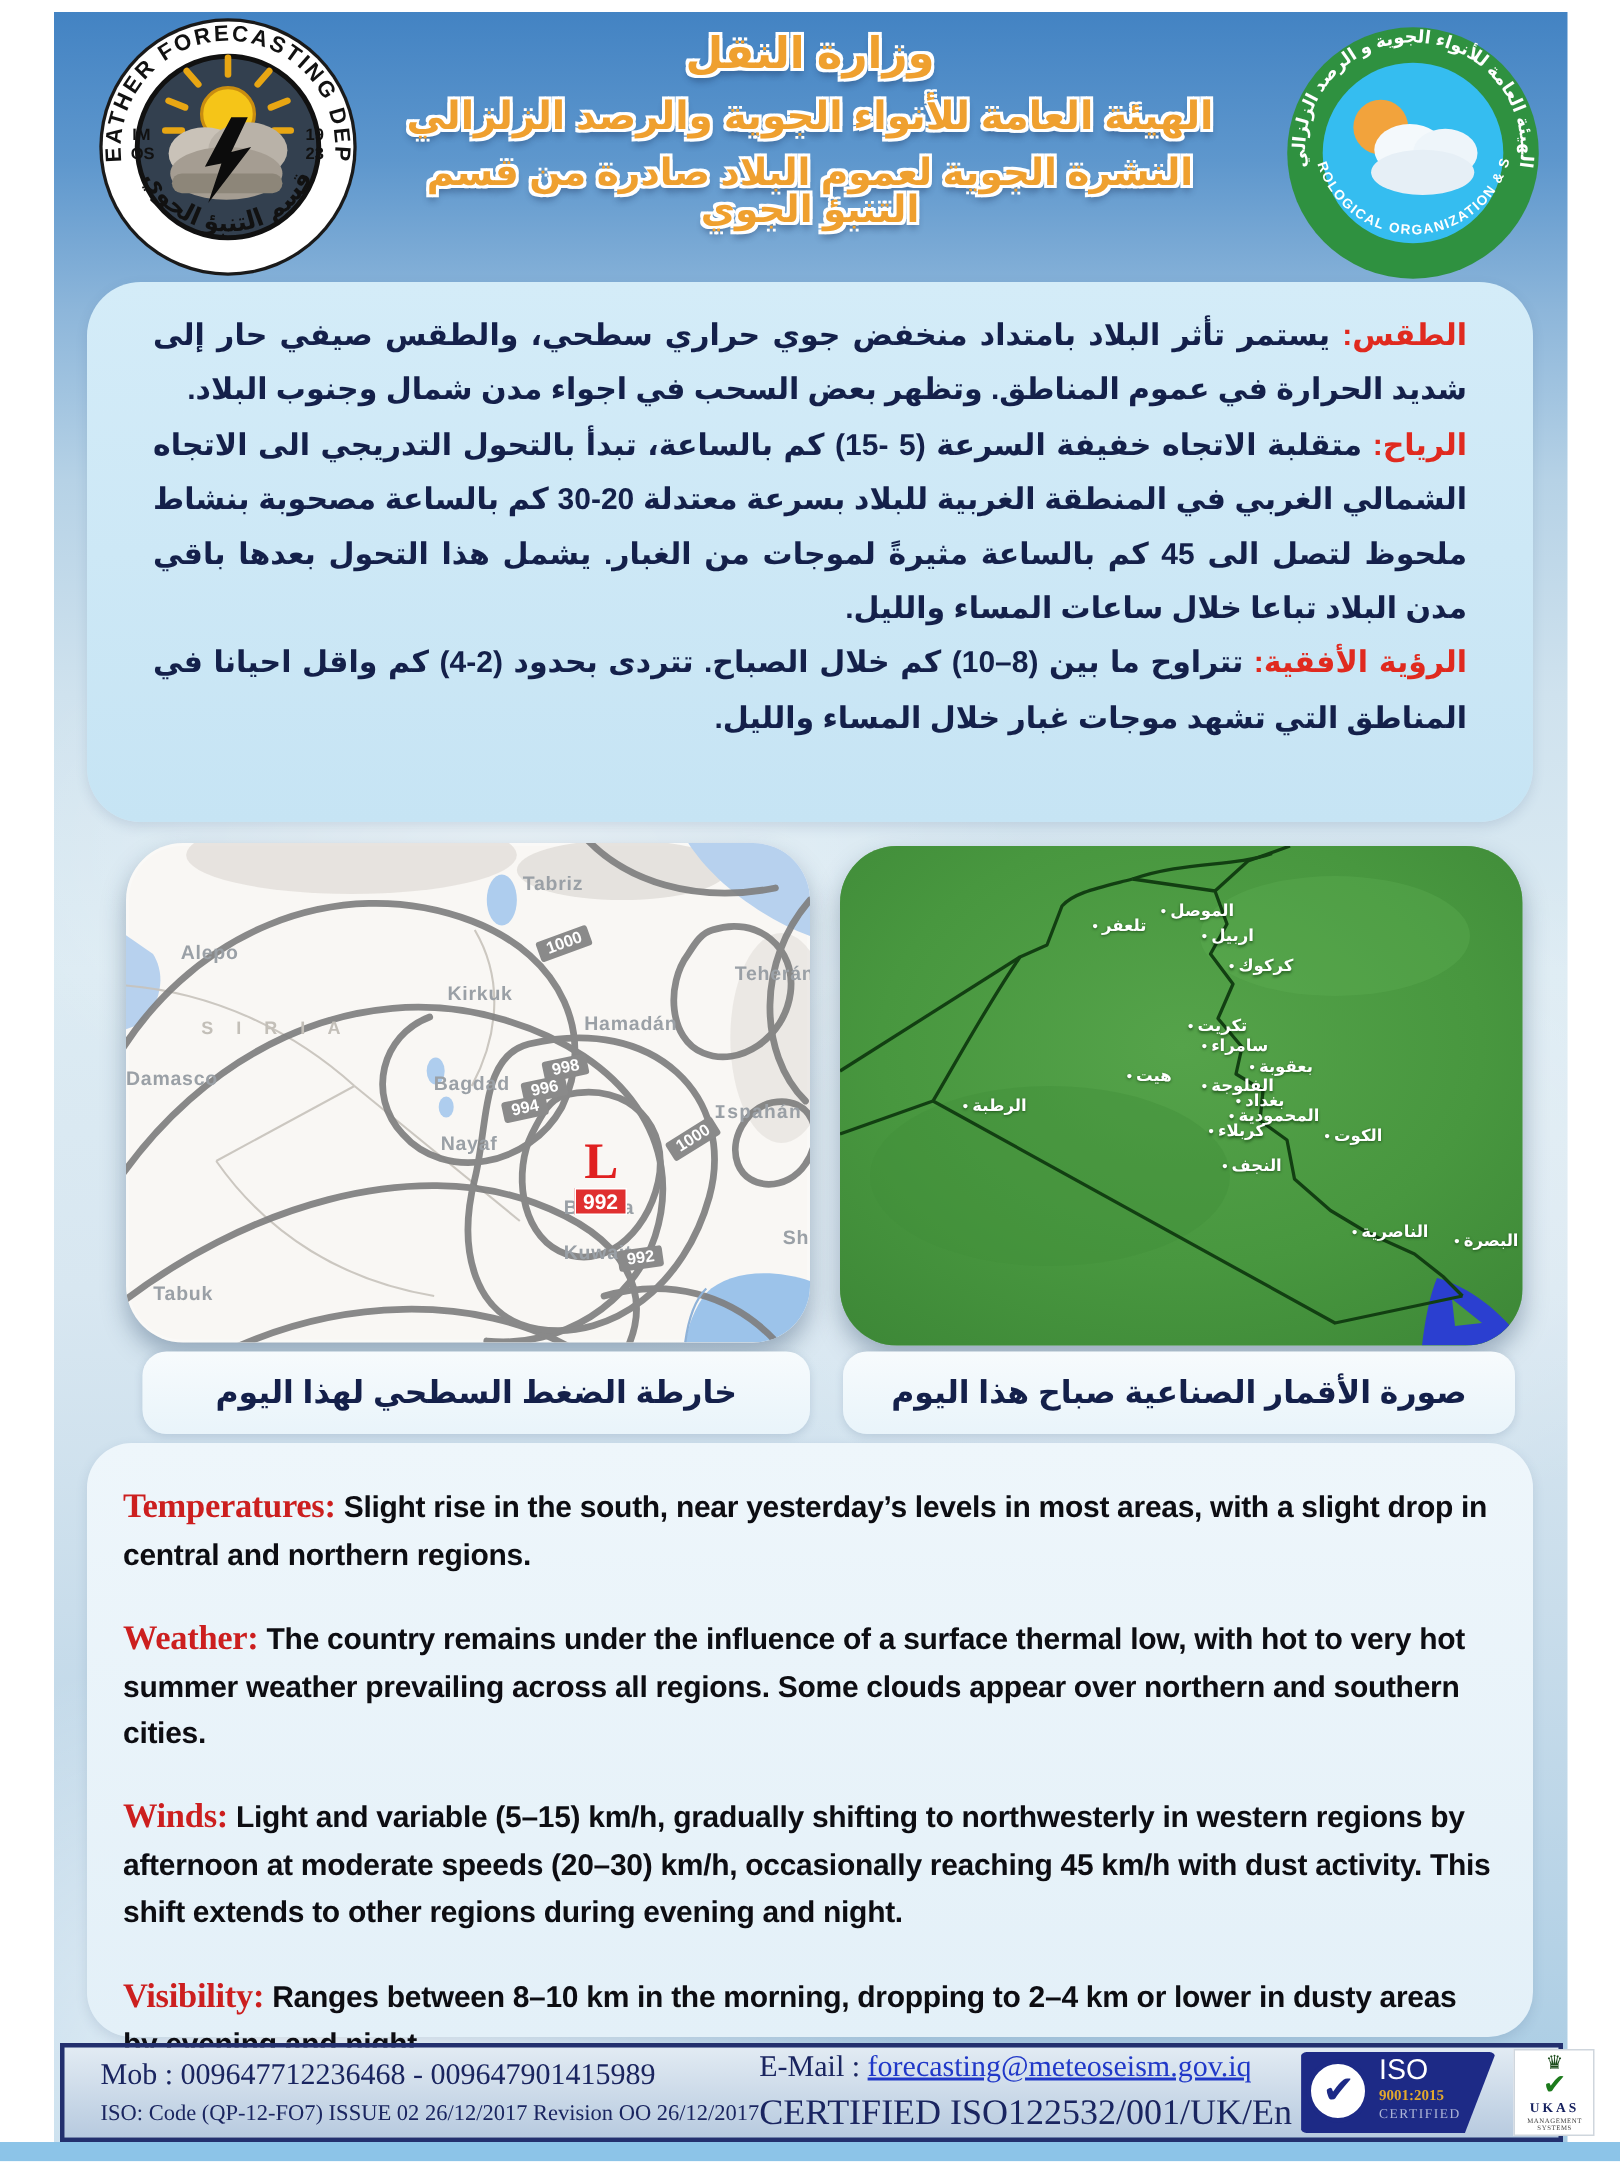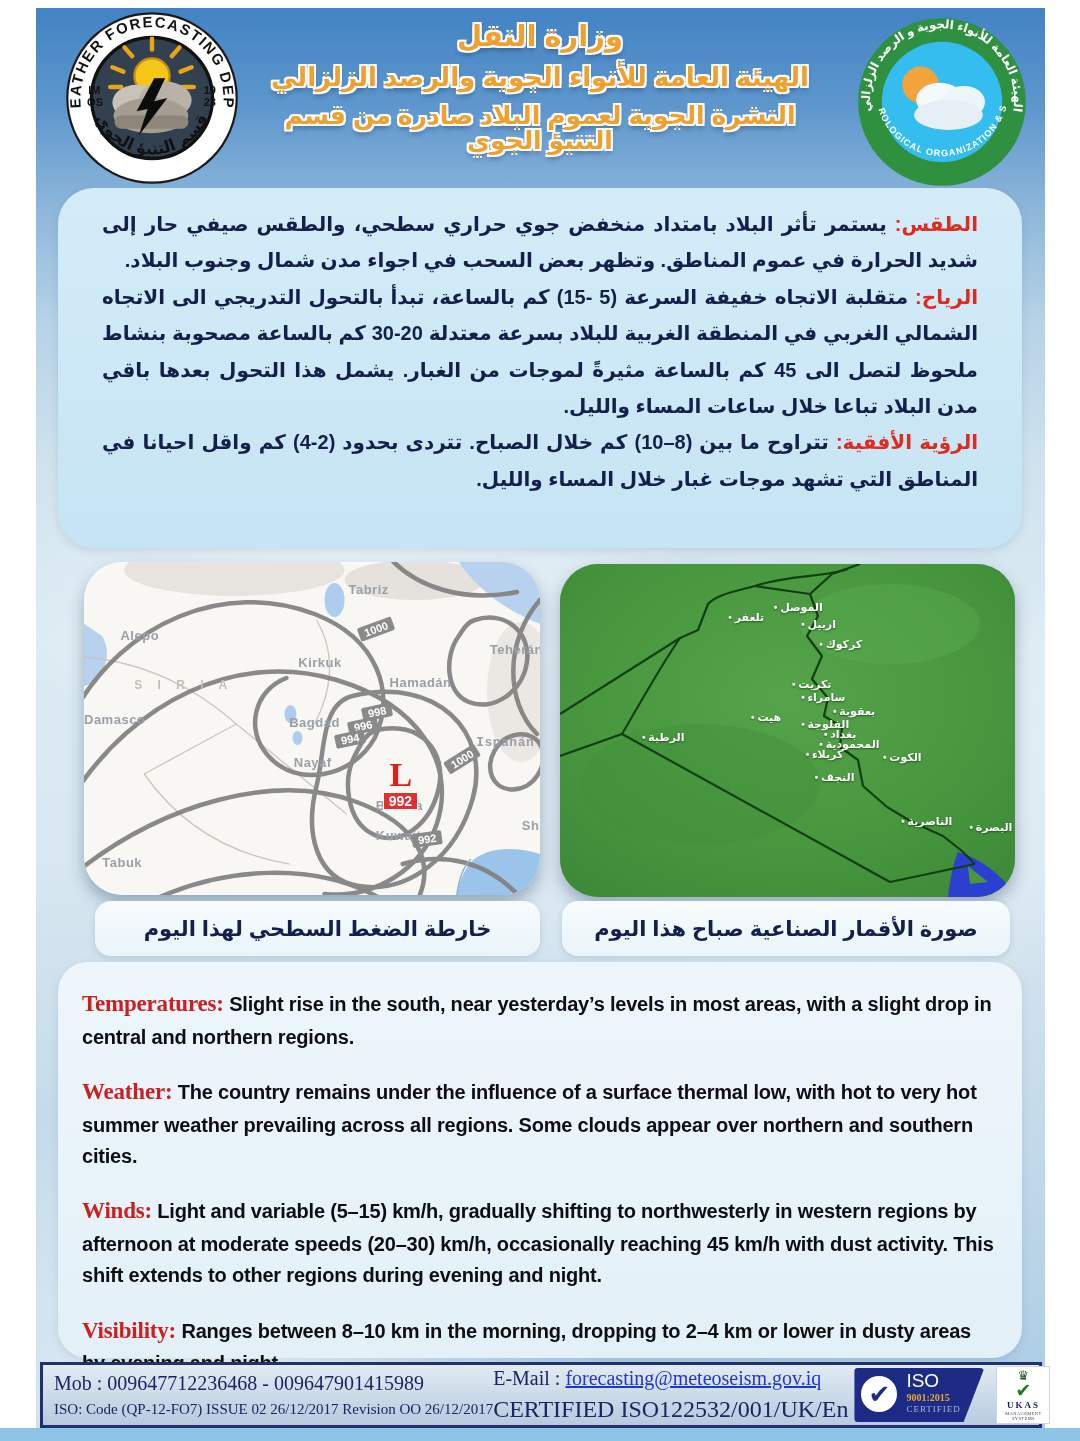--- a/index.html
+++ b/index.html
@@ -71,21 +71,21 @@
     padding:24px 24px;box-sizing:border-box;color:#0d0d12;}
   .en-panel p{margin:0 0 21px 0;font-size:20px;font-weight:bold;line-height:1.56;letter-spacing:-.2px;}
   .en-panel p:last-child{margin-bottom:0;}
   .en-label{color:#cc1f1f;font-family:"Liberation Serif",serif;font-size:23px;font-weight:bold;}
 
   
   .footer-bar{position:absolute;left:40px;top:1362px;width:1002px;height:66px;
     border:3px solid #23306e;box-sizing:border-box;
     background:linear-gradient(180deg,#e2ebf3,#b7cadf);
     display:flex;align-items:center;font-family:"Liberation Serif",serif;color:#1a2560;}
-  .f-col1{width:440px;padding-left:11px;}
+  .f-col1{width:440px;padding-left:24px;}
   .f-col2{flex:1;}
   .f-line1{font-size:20px;margin-bottom:6px;white-space:nowrap;}
   .f-line2{font-size:15px;white-space:nowrap;}
   .f-col2 .f-line2{font-size:24px;}
   .email-link{color:#2038c8;text-decoration:underline;}
   .badges{display:flex;align-items:center;gap:12px;margin:0 8px 0 6px;}
   .iso-badge{position:relative;width:130px;height:54px;background:#1d2a86;
     clip-path:polygon(0 0,100% 0,84% 100%,0 100%);border-radius:4px;color:#fff;}
   .iso-check{position:absolute;left:4px;top:5px;width:42px;height:42px;border-radius:50%;
     background:#fff;border:3px solid #1d2a86;box-sizing:border-box;color:#1d2a86;

